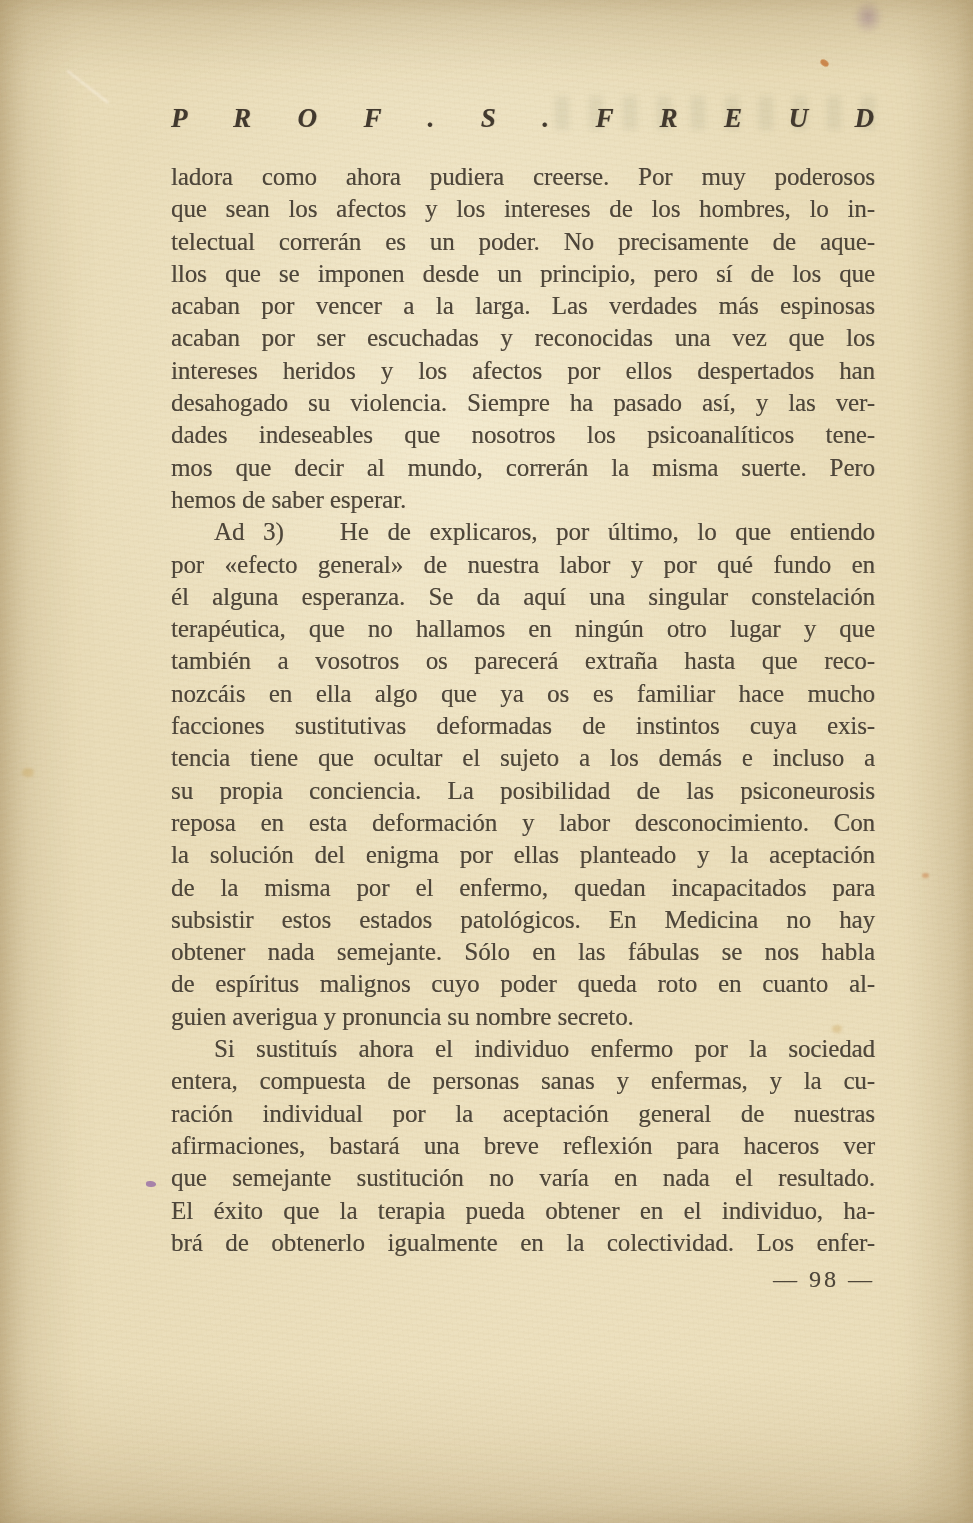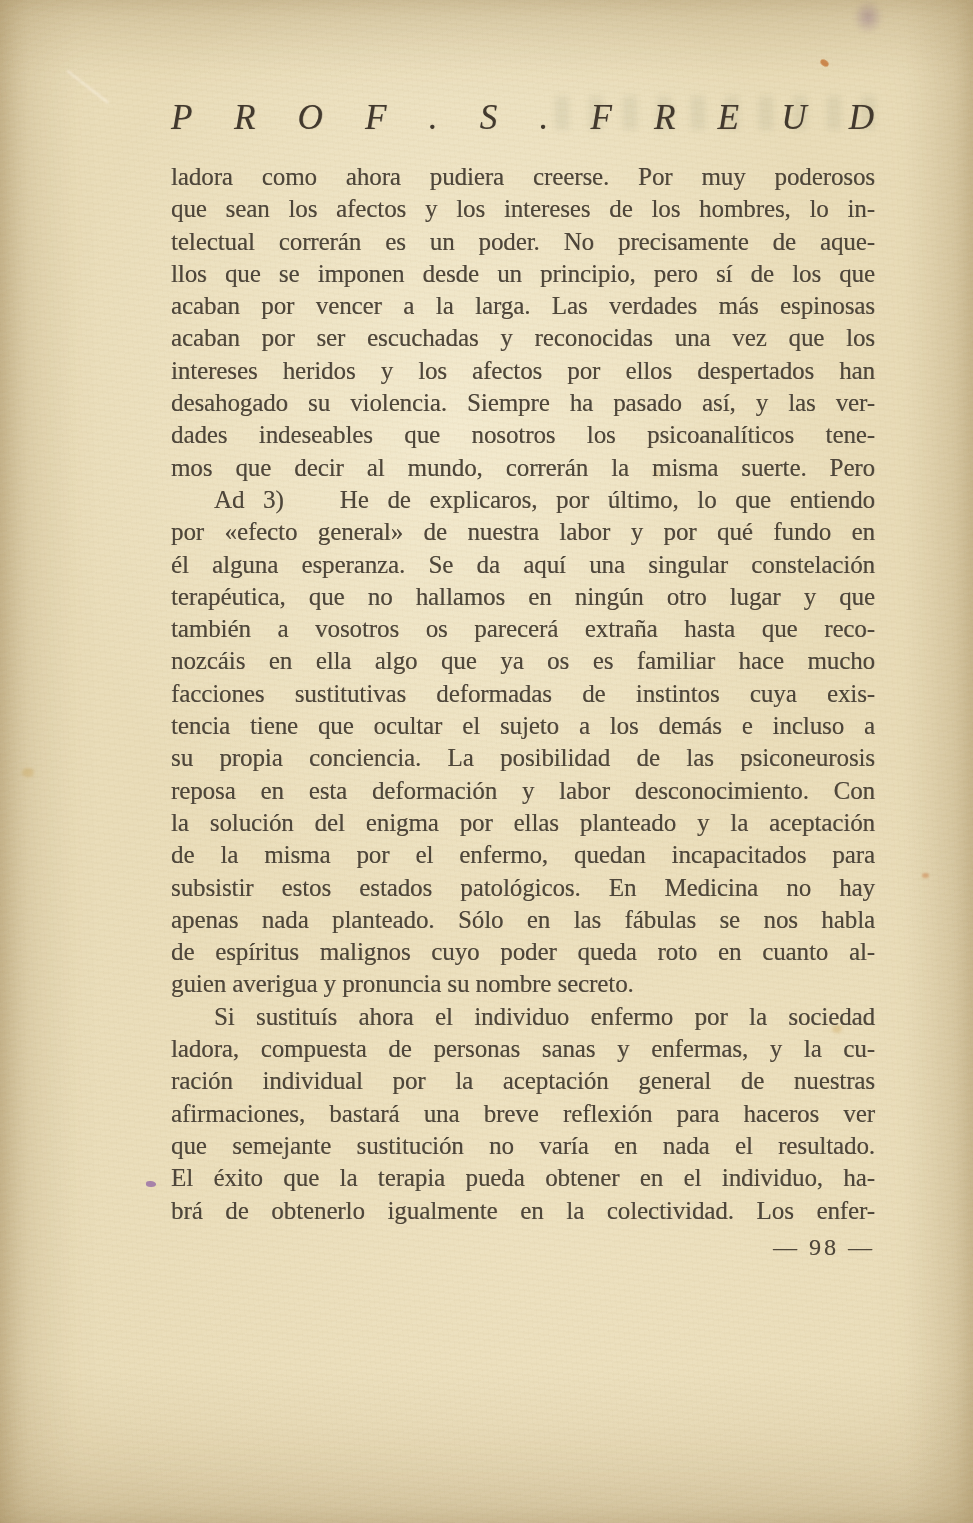--- a/index.html
+++ b/index.html
@@ -50,22 +50,22 @@
   .scratch {
     position: absolute; left: 62px; top: 86px; width: 52px; height: 2px;
     background: rgba(255,252,240,0.55); transform: rotate(38deg); filter: blur(1px); pointer-events: none;
   }
 
   
   .page-content {
     position: absolute; left: 171px; top: 101px; width: 704px;
   }
   .running-header {
-    font-style: italic; font-weight: normal;
-    font-size: 35px; line-height: 34px;
+    font-style: italic; font-weight: bold;
+    font-size: 27px; line-height: 34px;
     color: #42392e;
     letter-spacing: 1px;
     text-align: justify; text-align-last: justify;
     text-shadow: 0.4px 0.4px 0.7px rgba(66,57,46,0.45);
   }
   .body-text {
     margin-top: 26px;
     font-size: 25px; line-height: 32.3px;
     letter-spacing: -0.1px;
     color: #4e463a;
@@ -106,38 +106,39 @@
       <div class="line">ladora como ahora pudiera creerse. Por muy poderosos</div>
       <div class="line">que sean los afectos y los intereses de los hombres, lo in-</div>
       <div class="line">telectual correrán es un poder. No precisamente de aque-</div>
       <div class="line">llos que se imponen desde un principio, pero sí de los que</div>
       <div class="line">acaban por vencer a la larga. Las verdades más espinosas</div>
       <div class="line">acaban por ser escuchadas y reconocidas una vez que los</div>
       <div class="line">intereses heridos y los afectos por ellos despertados han</div>
       <div class="line">desahogado su violencia. Siempre ha pasado así, y las ver-</div>
       <div class="line">dades indeseables que nosotros los psicoanalíticos tene-</div>
       <div class="line">mos que decir al mundo, correrán la misma suerte. Pero</div>
+      <div class="line para-end">hemos de saber esperar.</div>
       <div class="line indent">Ad 3)&nbsp;&nbsp;&nbsp;He de explicaros, por último, lo que entiendo</div>
       <div class="line">por «efecto general» de nuestra labor y por qué fundo en</div>
       <div class="line">él alguna esperanza. Se da aquí una singular constelación</div>
       <div class="line">terapéutica, que no hallamos en ningún otro lugar y que</div>
       <div class="line">también a vosotros os parecerá extraña hasta que reco-</div>
       <div class="line">nozcáis en ella algo que ya os es familiar hace mucho</div>
       <div class="line">facciones sustitutivas deformadas de instintos cuya exis-</div>
       <div class="line">tencia tiene que ocultar el sujeto a los demás e incluso a</div>
       <div class="line">su propia conciencia. La posibilidad de las psiconeurosis</div>
       <div class="line">reposa en esta deformación y labor desconocimiento. Con</div>
       <div class="line">la solución del enigma por ellas planteado y la aceptación</div>
       <div class="line">de la misma por el enfermo, quedan incapacitados para</div>
       <div class="line">subsistir estos estados patológicos. En Medicina no hay</div>
-      <div class="line">apenas nada planteado. Sólo en las fábulas se nos habla</div>
+      <div class="line">obtener nada semejante. Sólo en las fábulas se nos habla</div>
       <div class="line">de espíritus malignos cuyo poder queda roto en cuanto al-</div>
       <div class="line para-end">guien averigua y pronuncia su nombre secreto.</div>
       <div class="line indent">Si sustituís ahora el individuo enfermo por la sociedad</div>
-      <div class="line">ladora, compuesta de personas sanas y enfermas, y la cu-</div>
+      <div class="line">entera, compuesta de personas sanas y enfermas, y la cu-</div>
       <div class="line">ración individual por la aceptación general de nuestras</div>
       <div class="line">afirmaciones, bastará una breve reflexión para haceros ver</div>
       <div class="line">que semejante sustitución no varía en nada el resultado.</div>
       <div class="line">El éxito que la terapia pueda obtener en el individuo, ha-</div>
       <div class="line">brá de obtenerlo igualmente en la colectividad. Los enfer-</div>
     </div>
 
   <div class="page-number">— 98 —</div>
 </div>
 

